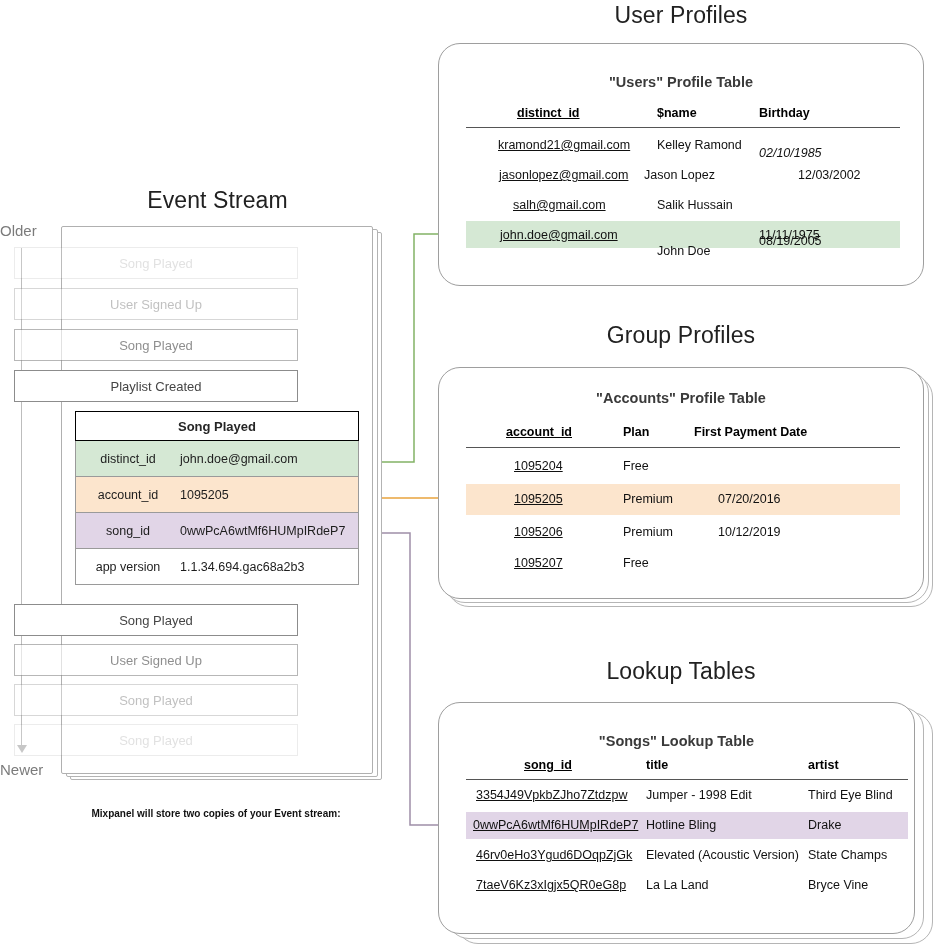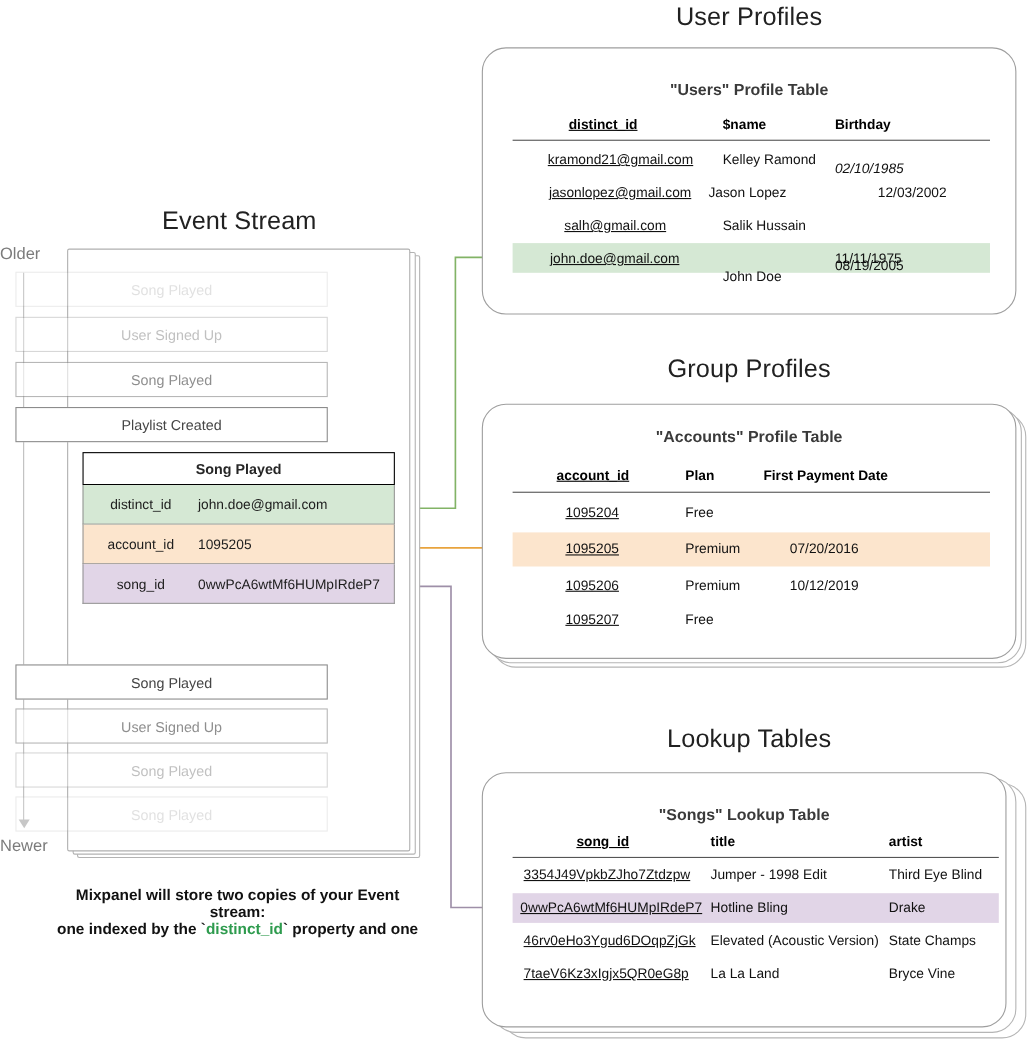--- a/index.html
+++ b/index.html
@@ -69,21 +69,21 @@
     text-decoration:underline;white-space:nowrap;
   }
   .th.plain{text-decoration:none;}
   .hrule{position:absolute;height:1.4px;background:#555;}
   .cell{position:absolute;font-size:12.5px;color:#111;white-space:nowrap;}
   .cell.id{text-decoration:underline;}
   .rowhl{position:absolute;}
 
   
   .caption{
-    position:absolute;text-align:center;font-size:14px;line-height:15.5px;
+    position:absolute;text-align:center;font-size:10px;line-height:15.5px;
     color:#111;font-weight:bold;
   }
   .kw-green{color:#2e9b4e;}
   .kw-orange{color:#f08c1e;}
 
   svg.conn{position:absolute;left:0;top:0;width:941px;height:951px;pointer-events:none;}
 </style>
 </head>
 <body>
 
@@ -140,40 +140,41 @@
     <span class="ev-v">john.doe@gmail.com</span>
   </div>
   <div class="ev-prop" style="height:36px;background:#fce5cd;">
     <span class="ev-k">account_id</span>
     <span class="ev-v">1095205</span>
   </div>
   <div class="ev-prop" style="height:36px;background:#e1d5e7;">
     <span class="ev-k">song_id</span>
     <span class="ev-v">0wwPcA6wtMf6HUMpIRdeP7</span>
   </div>
+  <div class="ev-prop" style="height:36px;background:#ffffff;">
+    <span class="ev-k">app version</span>
+    <span class="ev-v">1.1.34.694.gac68a2b3</span>
+  </div>
 </div>
 
 <div class="abs es-row f4" style="top:604px;width:284px;height:32px;">
   <span>Song Played</span>
 </div>
 <div class="abs es-row f3" style="top:644px;width:284px;height:32px;">
   <span>User Signed Up</span>
 </div>
 <div class="abs es-row f2" style="top:684px;width:284px;height:32px;">
   <span>Song Played</span>
 </div>
 <div class="abs es-row f1" style="top:724px;width:284px;height:32px;">
   <span>Song Played</span>
 </div>
 
 <div class="caption" style="left:48px;top:806px;width:336px;">
   <div>Mixpanel will store two copies of your Event stream:</div>
-  <div>
-    <span>one indexed by the `</span><span class="kw-green">distinct_id</span><span>` property and one</span>
-  </div>
 </div>
 
 <div class="abs section-title" style="left:436px;top:2px;width:490px;">User Profiles</div>
 
 <div class="abs card" style="left:438px;top:43px;width:486px;height:243px;"></div>
 
 <div class="tbl-title" style="top:74px;left:438px;width:486px;">"Users" Profile Table</div>
 
 <div class="rowhl" style="left:466px;top:221px;width:434px;height:27px;background:#d5e8d4;"></div>
 

